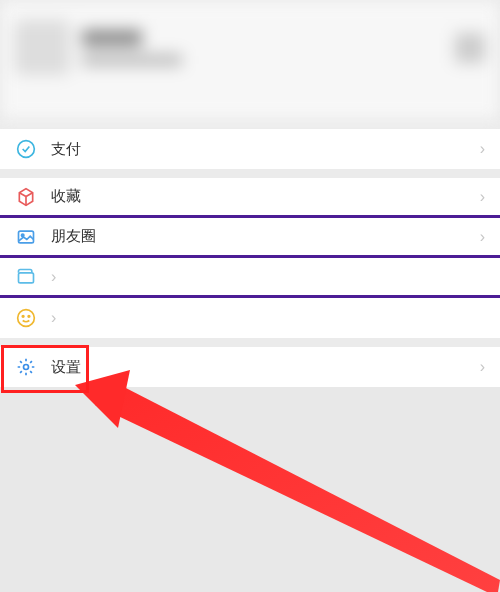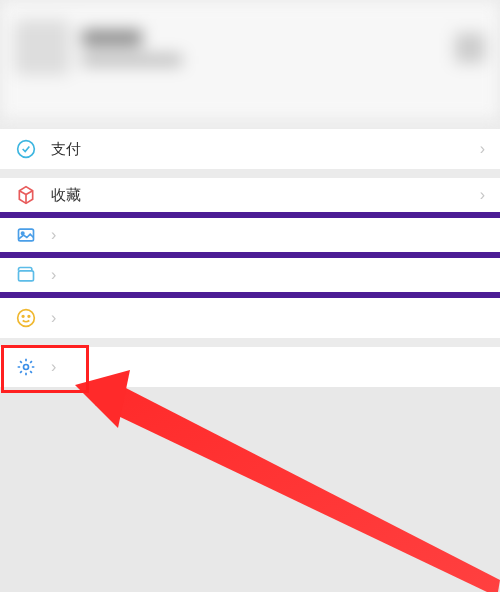--- a/index.html
+++ b/index.html
@@ -58,21 +58,21 @@
     .section-gap {
       height: 9px;
       background: #ebebeb;
     }
     .list-item {
       display: flex;
       align-items: center;
       height: 40px;
       padding: 0 15px;
       background: #fff;
-      border-bottom: 6px solid #4c1d95;
+      border-bottom: 3px solid #4c1d95;
       position: relative;
     }
     .list-item:last-child {
       border-bottom: none;
       align-items: center;
     }
     .icon-wrap {
       width: 22px;
       height: 22px;
       margin-right: 14px;
@@ -150,20 +150,21 @@
     <span class="chevron">›</span>
   </div>
   <div class="list-item">
     <span class="icon-wrap">
       <svg class="icon" viewBox="0 0 24 24" fill="none" stroke="#4a9ee8" stroke-width="2">
         <rect x="3" y="5" width="18" height="14" rx="2"></rect>
         <circle cx="8" cy="10" r="1.5" fill="#4a9ee8"></circle>
         <path d="M3 17 L9 12 L13 15 L17 11 L21 15"></path>
       </svg>
     </span>
+    <span class="item-label">朋友圈</span>
     <span class="chevron">›</span>
   </div>
   <div class="list-item">
     <span class="icon-wrap">
       <svg class="icon" viewBox="0 0 24 24" fill="none" stroke="#5cbce8" stroke-width="2">
         <rect x="3" y="7" width="18" height="12" rx="2"></rect>
         <path d="M3 7 L3 5 a2 2 0 0 1 2 -2 h12 a2 2 0 0 1 2 2 v2"></path>
       </svg>
     </span>
     <span class="chevron">›</span>
@@ -184,20 +185,21 @@
 <div class="section-gap"></div>
 
 <div class="section">
   <div class="list-item">
     <span class="icon-wrap">
       <svg class="icon" viewBox="0 0 24 24" fill="none" stroke="#3a8ee8" stroke-width="2">
         <circle cx="12" cy="12" r="3"></circle>
         <path d="M12 2 L12 5 M12 19 L12 22 M2 12 L5 12 M19 12 L22 12 M4.9 4.9 L7 7 M17 17 L19.1 19.1 M4.9 19.1 L7 17 M17 7 L19.1 4.9"></path>
       </svg>
     </span>
+    <span class="item-label">设置</span>
     <span class="chevron">›</span>
   </div>
 </div>
 
 <div class="highlight-box" style="left:1px; top:345px; width:88px; height:48px;"></div>
 
 <svg class="arrow-overlay" style="left:0; top:0; width:500px; height:592px;">
   <defs>
     <linearGradient id="arrowGrad" x1="0%" y1="0%" x2="100%" y2="100%">
       <stop offset="0%" stop-color="#ff2a2a"></stop>

